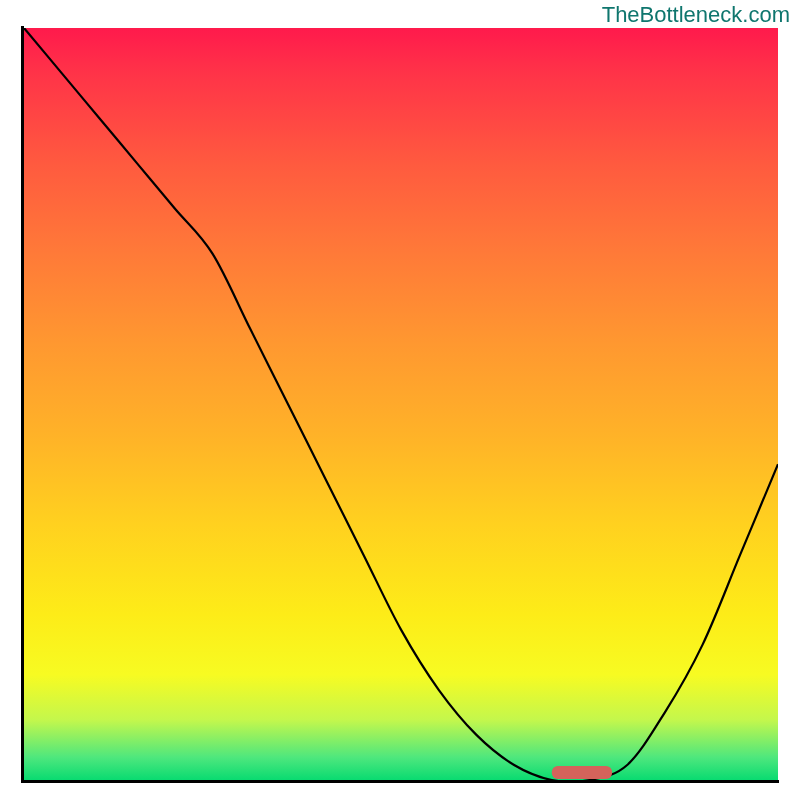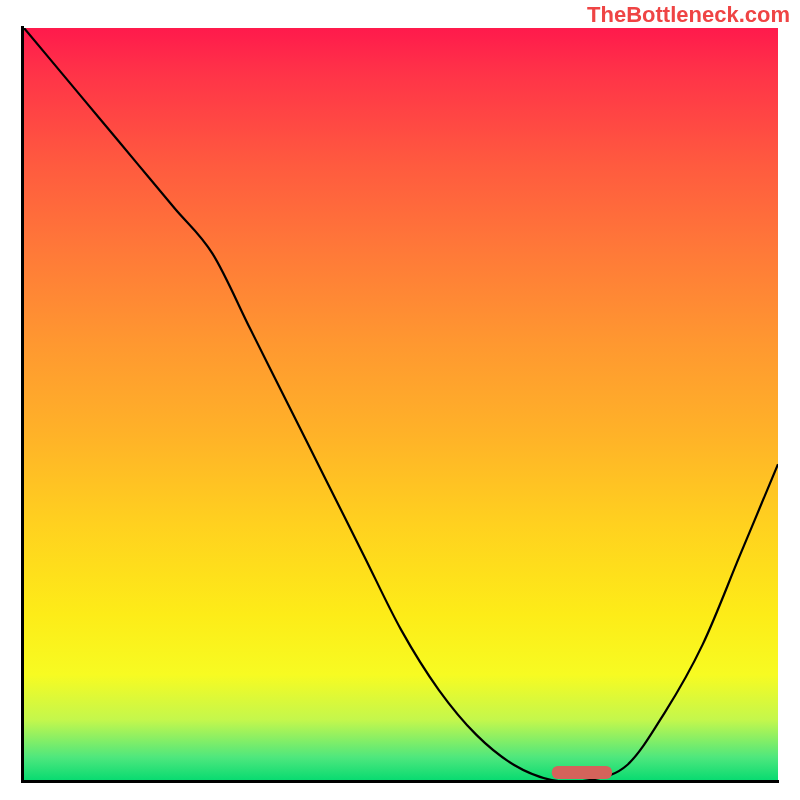--- a/index.html
+++ b/index.html
@@ -13,23 +13,23 @@
   }
   .chart-wrap {
     position: relative;
     width: 800px;
     height: 800px;
   }
   .watermark {
     position: absolute;
     top: 2px;
     right: 10px;
-    color: #ef4444;
+    color: #0f766e;
     font-size: 22px;
-    font-weight: 700;
+    font-weight: 400;
     letter-spacing: 0;
     user-select: none;
   }
   
   .plot-area {
     position: absolute;
     left: 24px;
     top: 28px;
     width: 754px;
     height: 752px;

